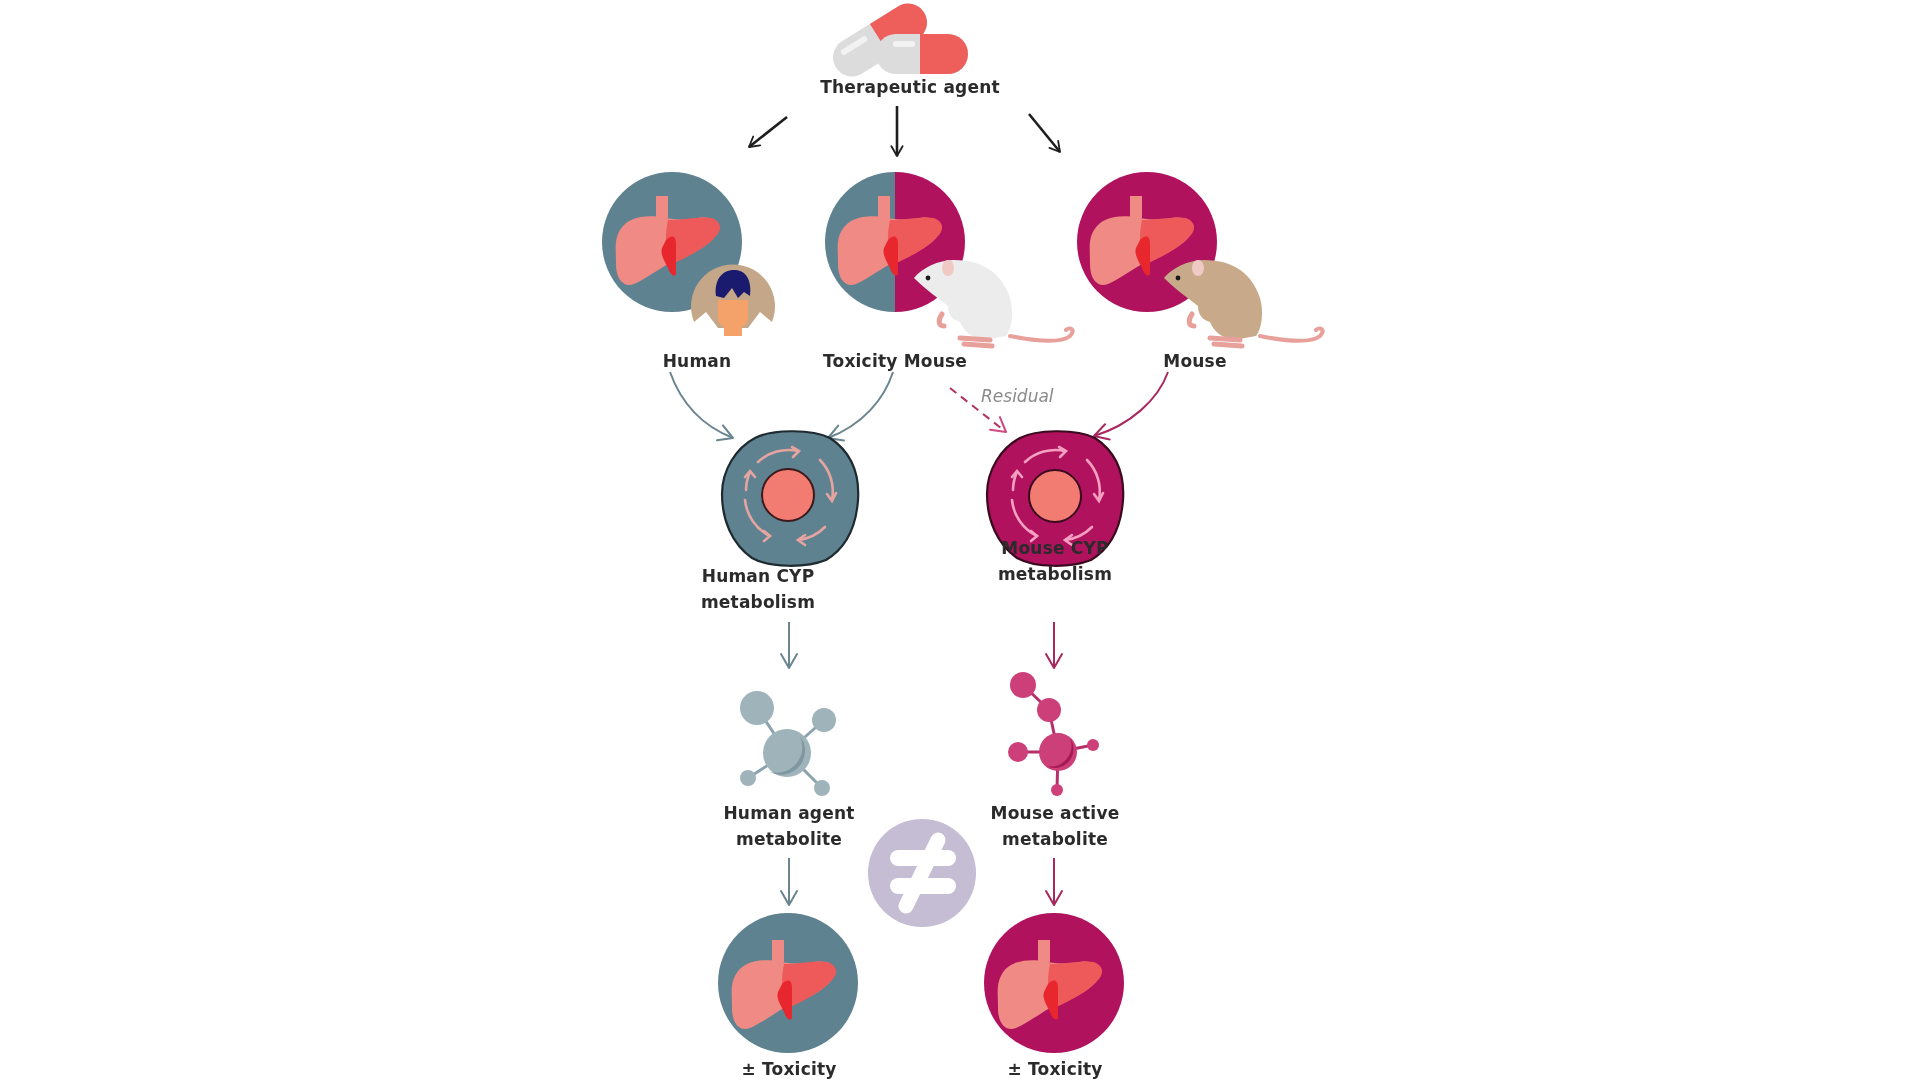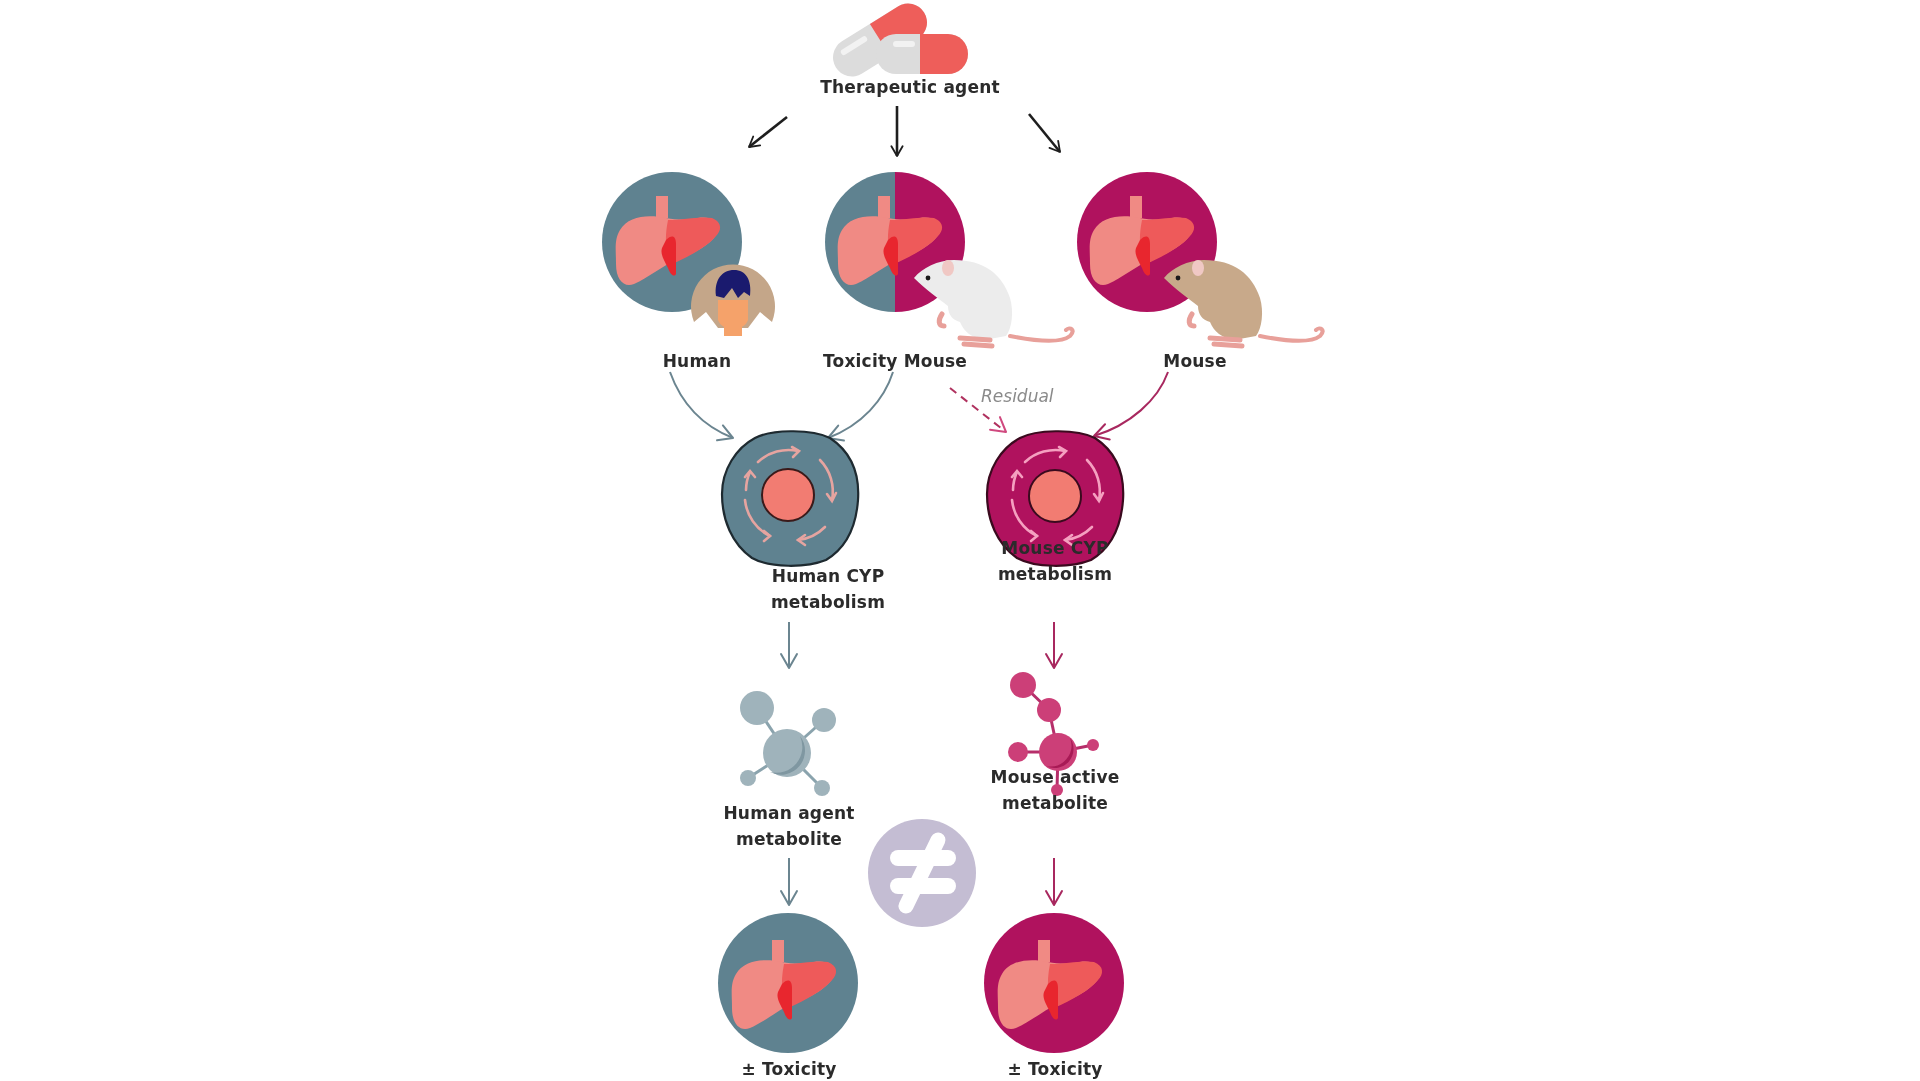--- a/index.html
+++ b/index.html
@@ -196,33 +196,33 @@
 
 
 <div class="lbl" style="left:910px; top:74px;">Therapeutic agent</div>
 
 <div class="lbl" style="left:697px; top:348px;">Human</div>
 <div class="lbl" style="left:895px; top:348px;">Toxicity Mouse</div>
 <div class="lbl" style="left:1147px; top:348px;margin-left:48px;">Mouse</div>
 
 <div class="residual" style="left:981px; top:386px;text-align:right;">Residual</div>
 
-<div class="lbl lbl-two" style="left:828px; top:563px;">
+<div class="lbl lbl-two" style="left:758px; top:563px;">
   <div>Human CYP</div>
   <div>metabolism</div>
 </div>
 <div class="lbl lbl-two" style="left:1055px; top:535px;">
   <div>Mouse CYP</div>
   <div>metabolism</div>
 </div>
 
 <div class="lbl lbl-two" style="left:789px; top:800px;">
   <div>Human agent</div>
   <div>metabolite</div>
 </div>
-<div class="lbl lbl-two" style="left:1055px; top:764px;">
+<div class="lbl lbl-two" style="left:1055px; top:800px;">
   <div>Mouse active</div>
   <div>metabolite</div>
 </div>
 
 <div class="lbl" style="left:789px; top:1056px;">± Toxicity</div>
 <div class="lbl" style="left:1055px; top:1056px;">± Toxicity</div>
 </div>
 
 </body></html>

